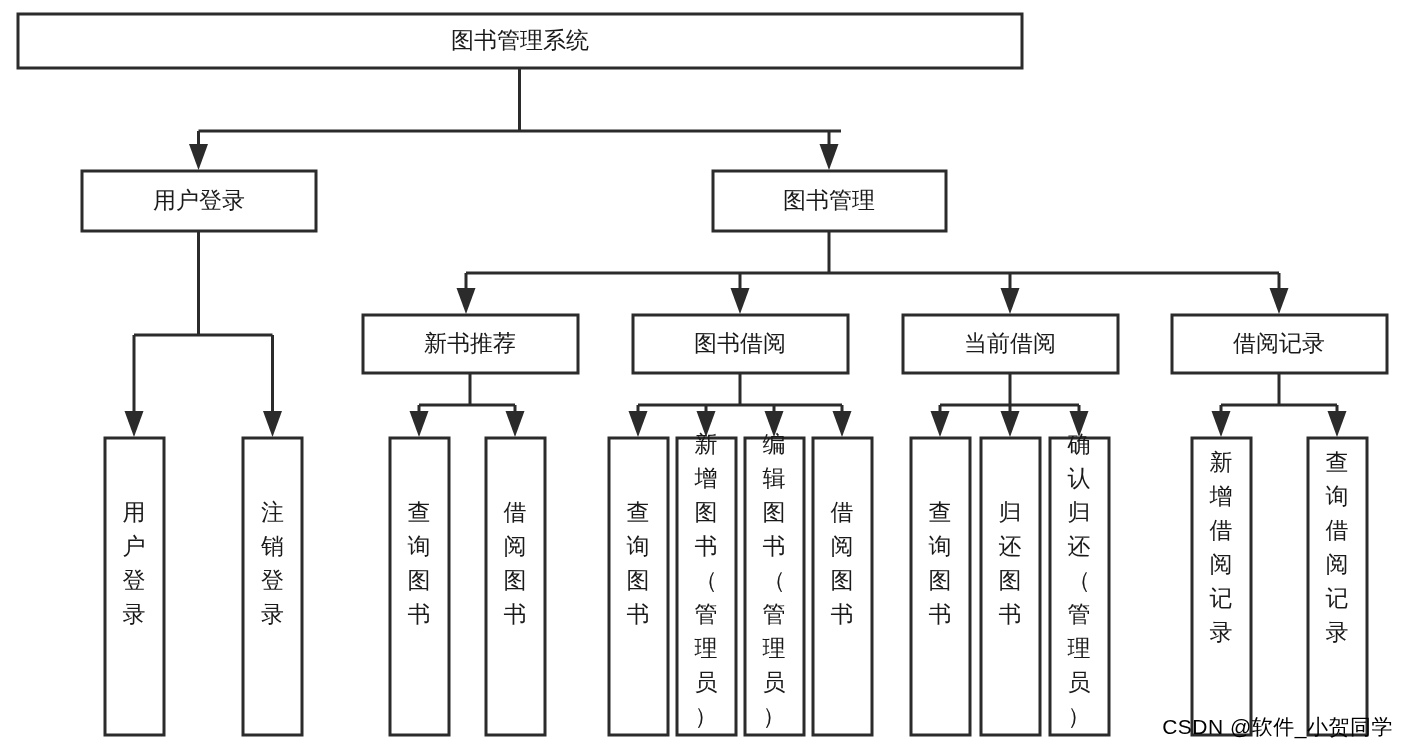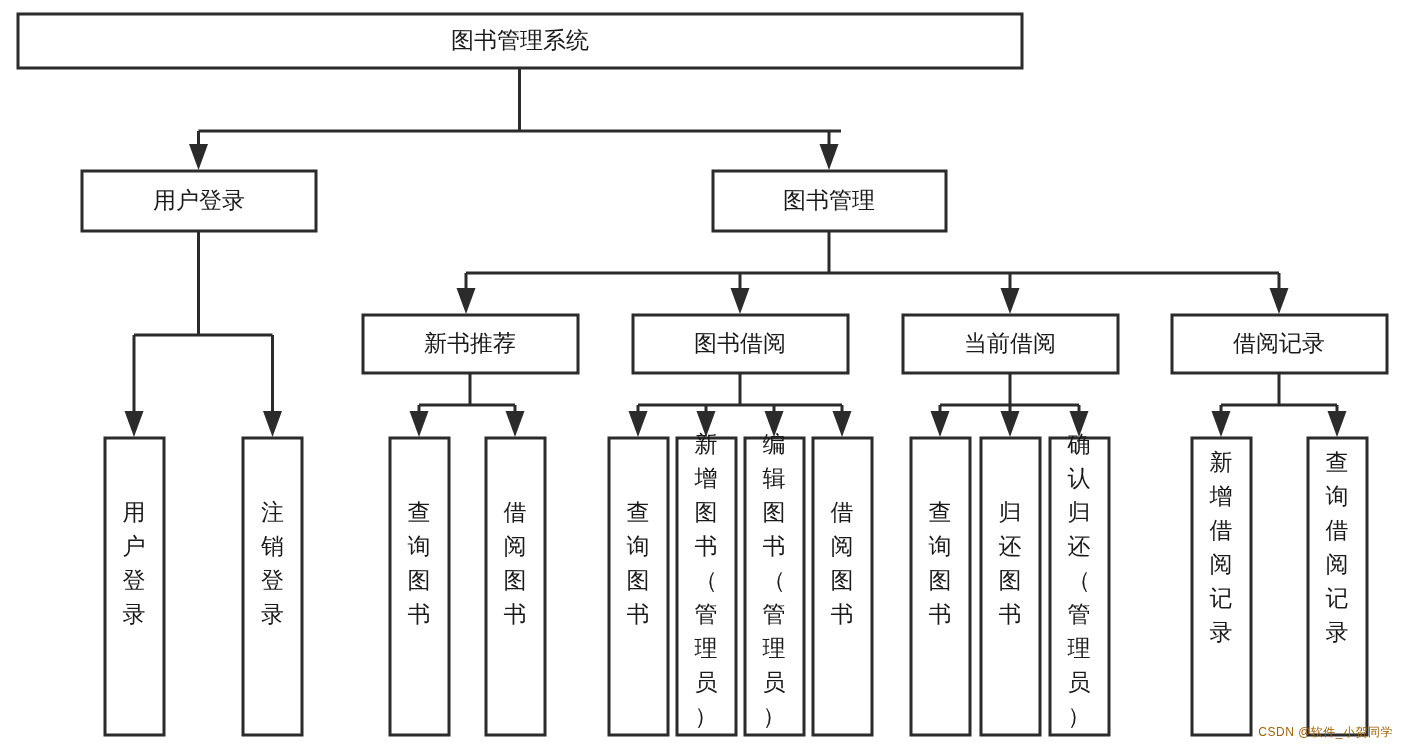--- a/index.html
+++ b/index.html
@@ -45,22 +45,22 @@
   }
   .arrow-head {
     fill: #2b2b2b;
     stroke: none;
   }
   .watermark {
     position: absolute;
     right: 12px;
     bottom: 6px;
     font-family: "Liberation Sans", "DejaVu Sans", sans-serif;
-    font-size: 12px;
-    color: #a16207;
+    font-size: 21px;
+    color: #000000;
     white-space: nowrap;
     letter-spacing: 0.5px;
     pointer-events: none;
   }
 </style>
 </head>
 <body>
 
 <svg id="diagram" viewBox="0 0 1405 747" xmlns="http://www.w3.org/2000/svg">
 

